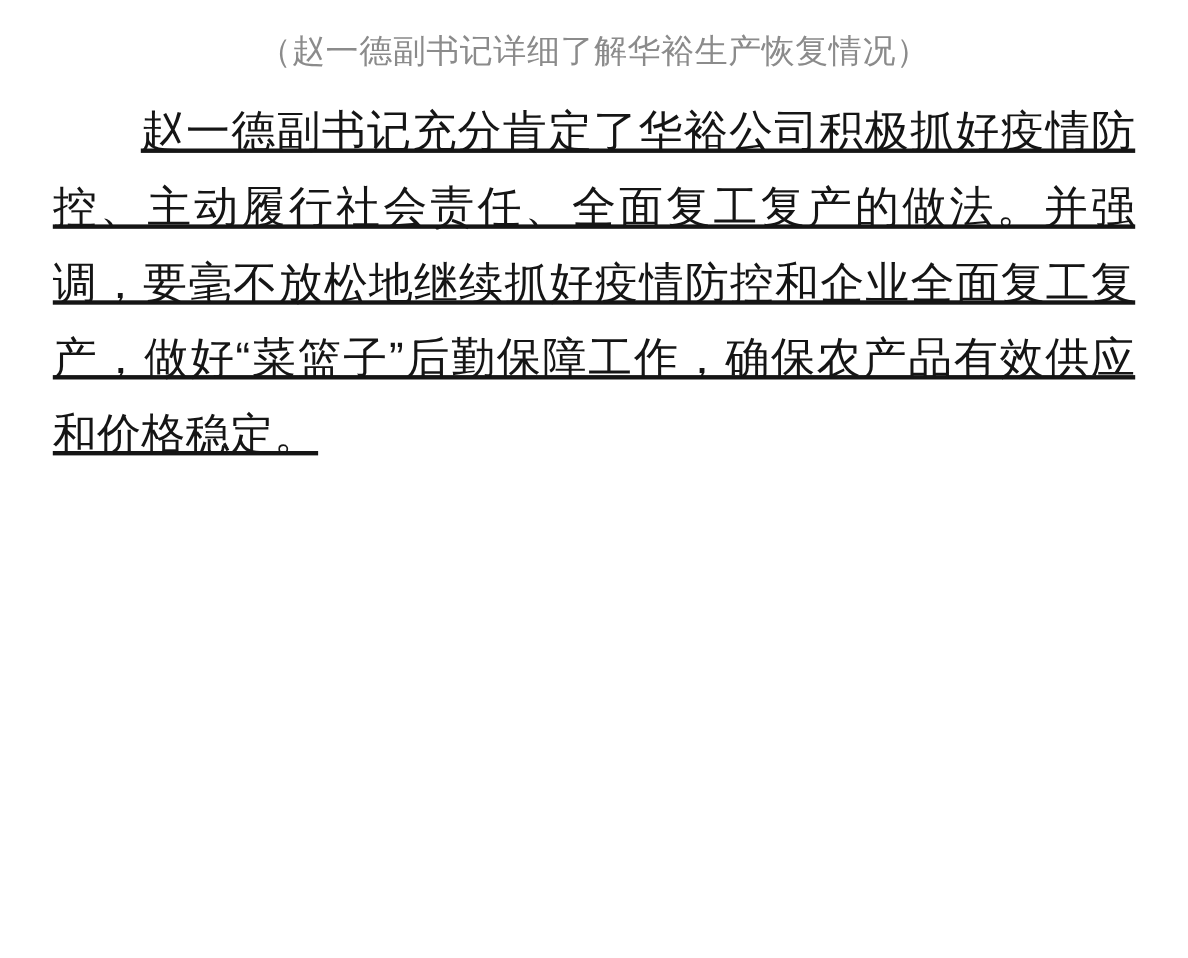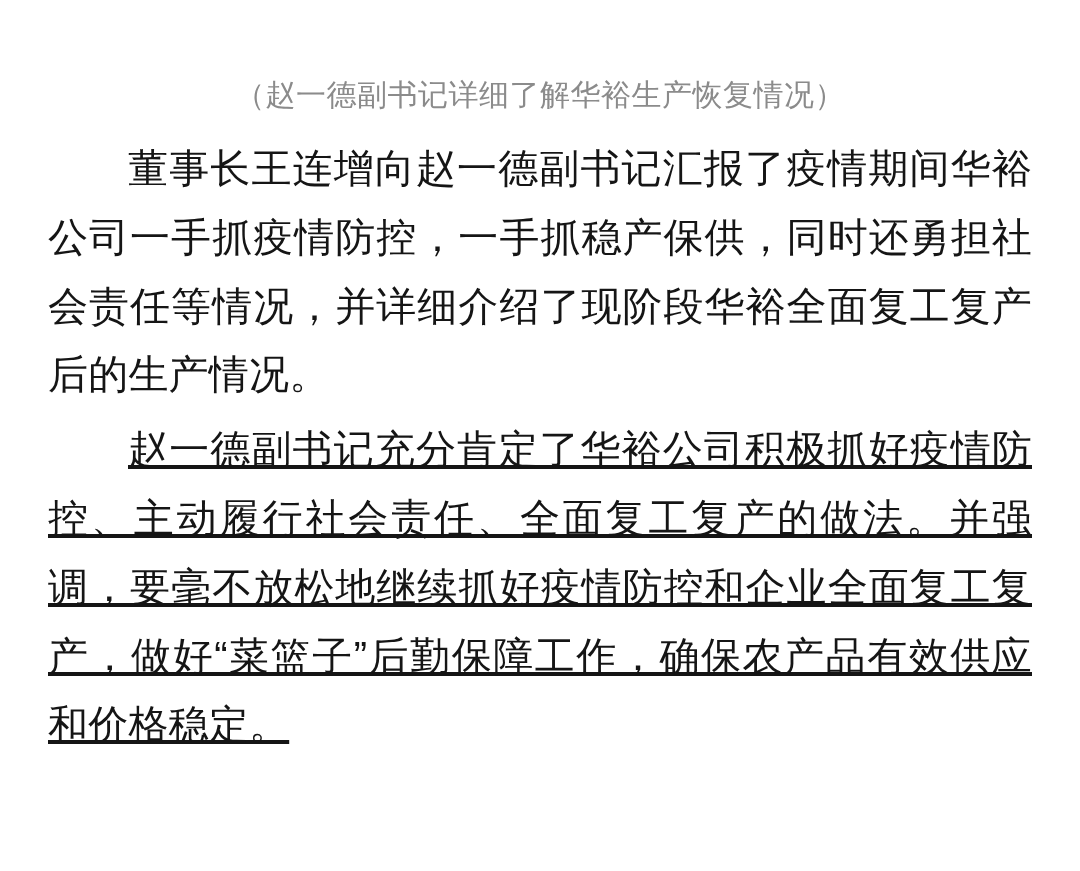--- a/index.html
+++ b/index.html
@@ -14,21 +14,20 @@
     overflow: hidden;
     font-family: "Liberation Sans", "DejaVu Sans", sans-serif;
     color: #111111;
   }
   .page {
     width: 1080px;
     height: 698px;
     box-sizing: border-box;
     padding: 20px 48px 0 48px;
     background: #ffffff;
-    margin-top: 48px;
   }
   .caption {
     text-align: center;
     color: #8b8b8b;
     font-size: 30px;
     line-height: 1.4;
     letter-spacing: 0.5px;
     margin: 6px 0 18px 0;
     white-space: nowrap;
   }
@@ -45,15 +44,14 @@
   .para:last-child {
     margin-bottom: 0;
     text-decoration: underline;
   }
 </style>
 </head>
 <body>
 
 <div class="page">
   <div class="caption">（赵一德副书记详细了解华裕生产恢复情况）</div>
-  <p class="para">董事长王连增向赵一德副书记汇报了疫情期间华裕公司一手抓疫情防控，一手抓稳产保供，同时还勇担社会责任等情况，并详细介绍了现阶段华裕全面复工复产后的生产情况。</p>
   <p class="para">赵一德副书记充分肯定了华裕公司积极抓好疫情防控、主动履行社会责任、全面复工复产的做法。并强调，要毫不放松地继续抓好疫情防控和企业全面复工复产，做好“菜篮子”后勤保障工作，确保农产品有效供应和价格稳定。</p>
 </div>
 
 </body></html>

